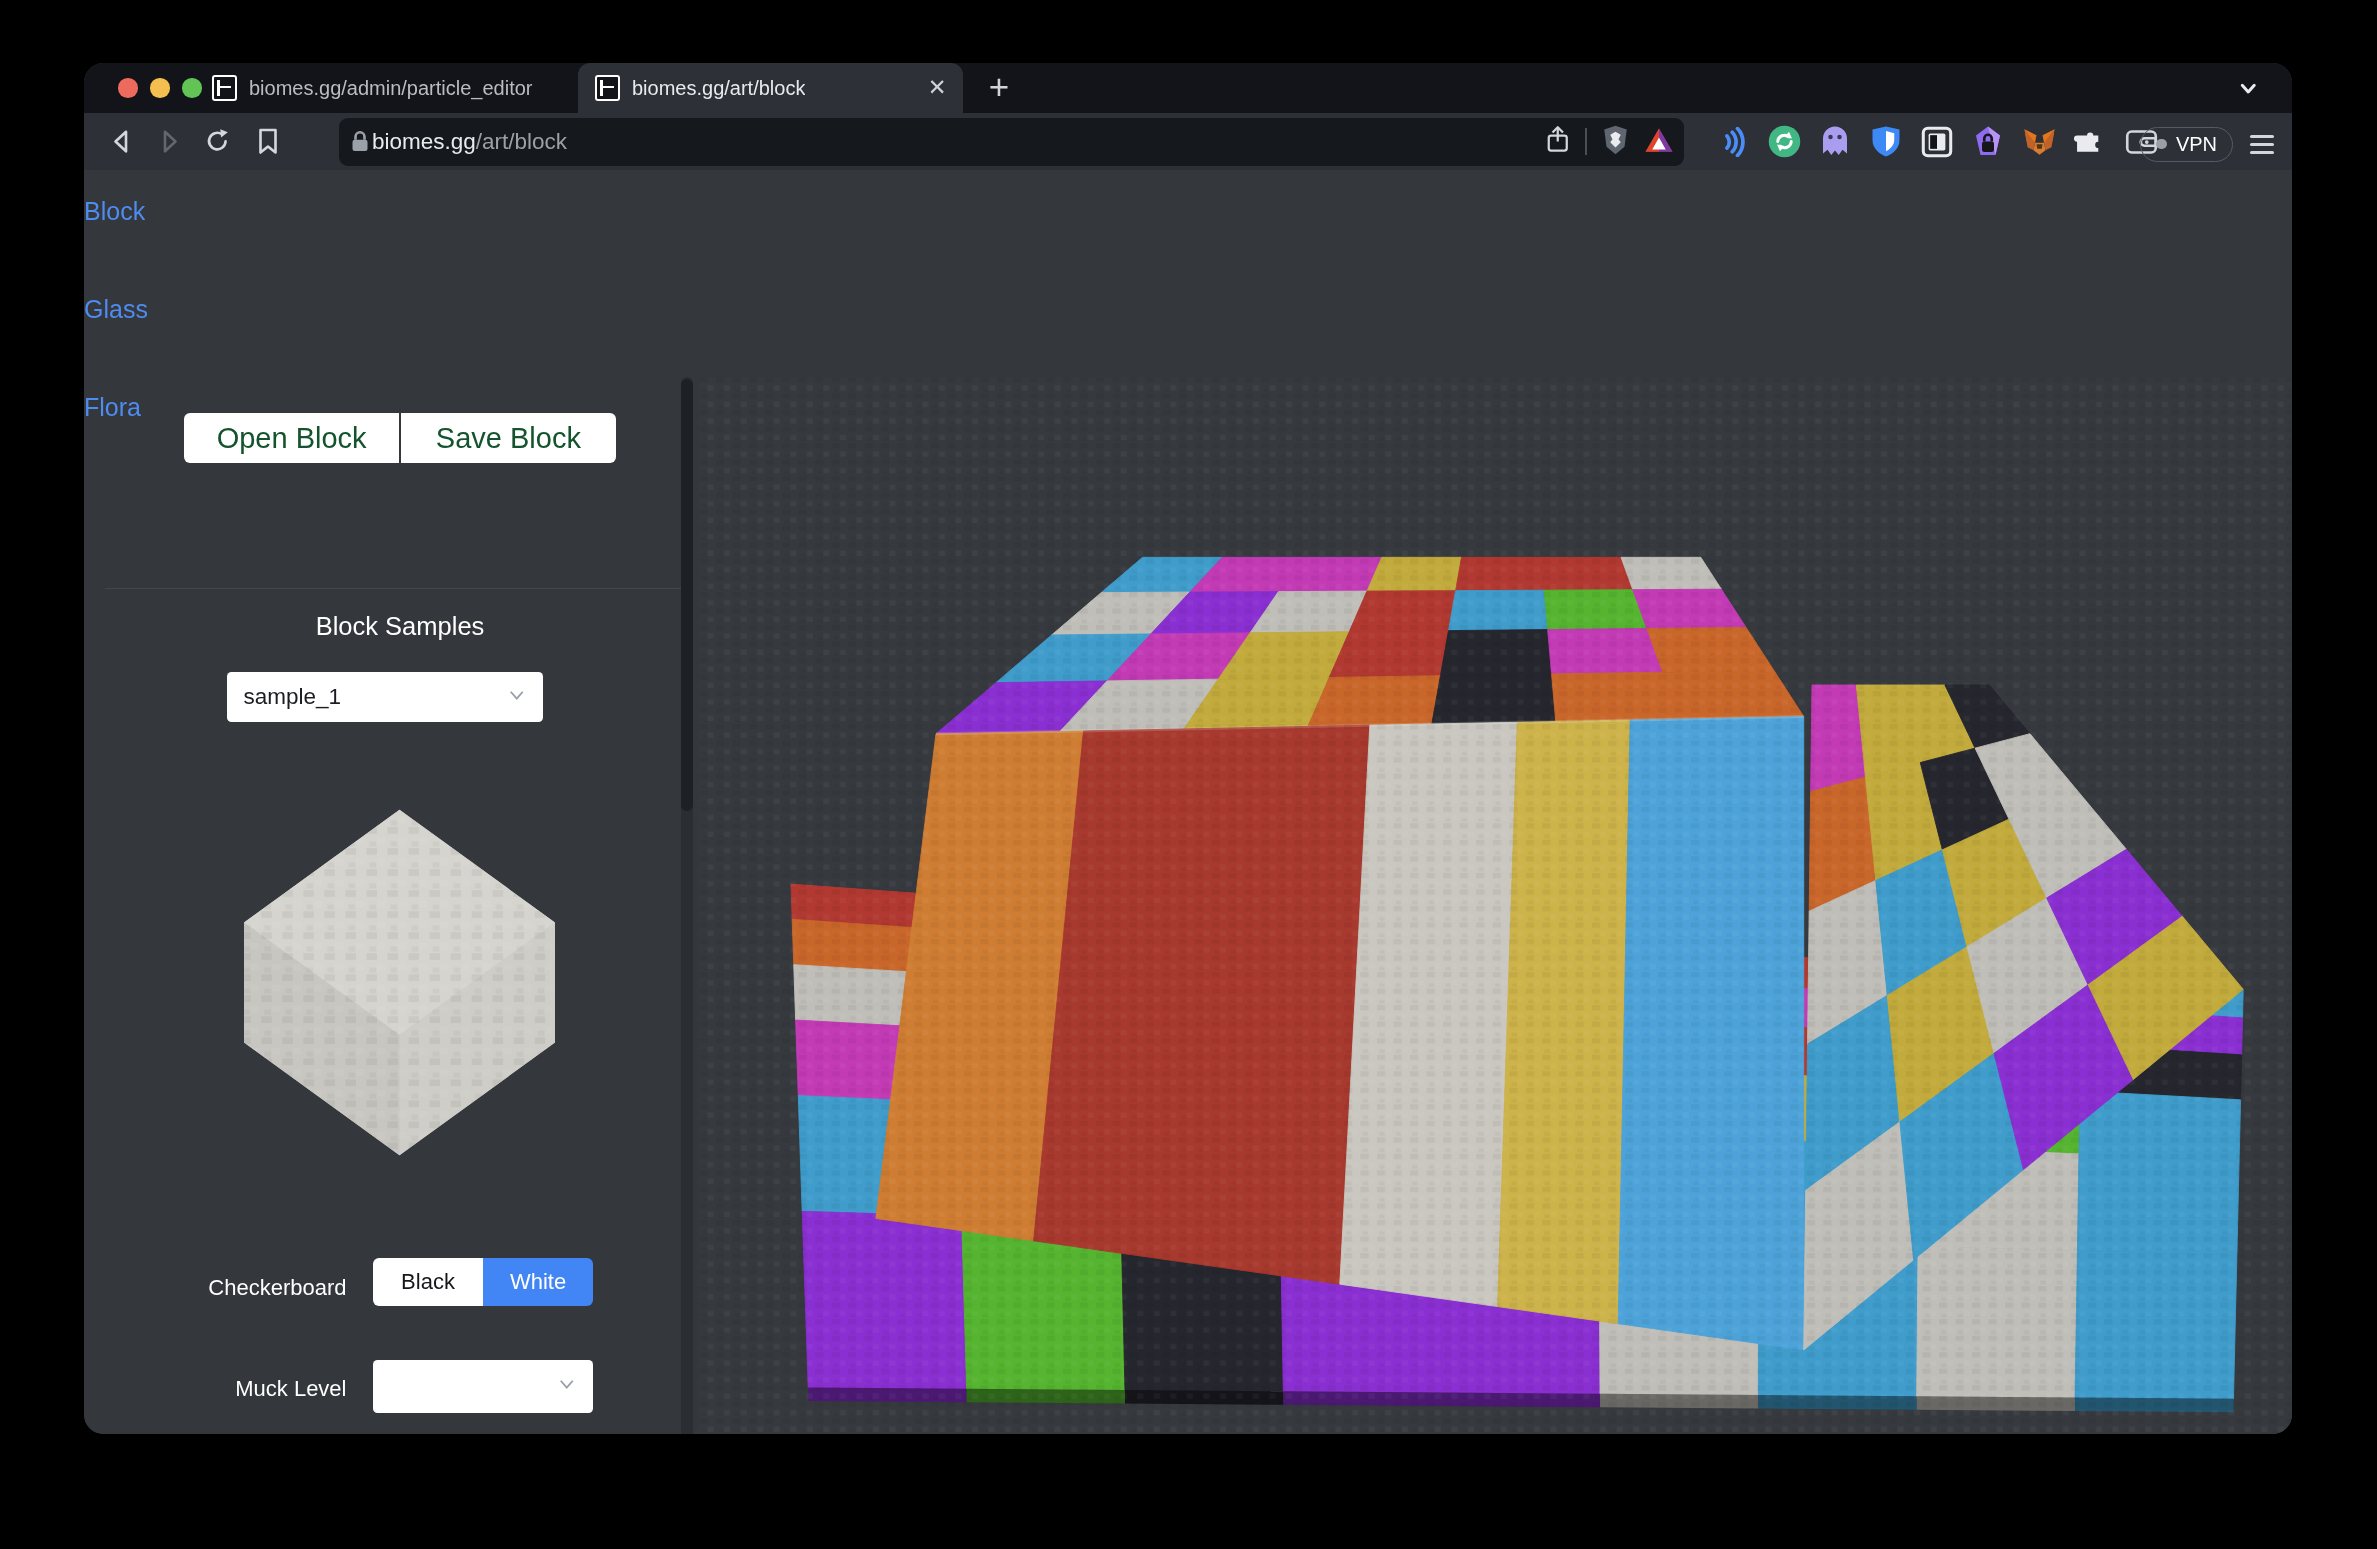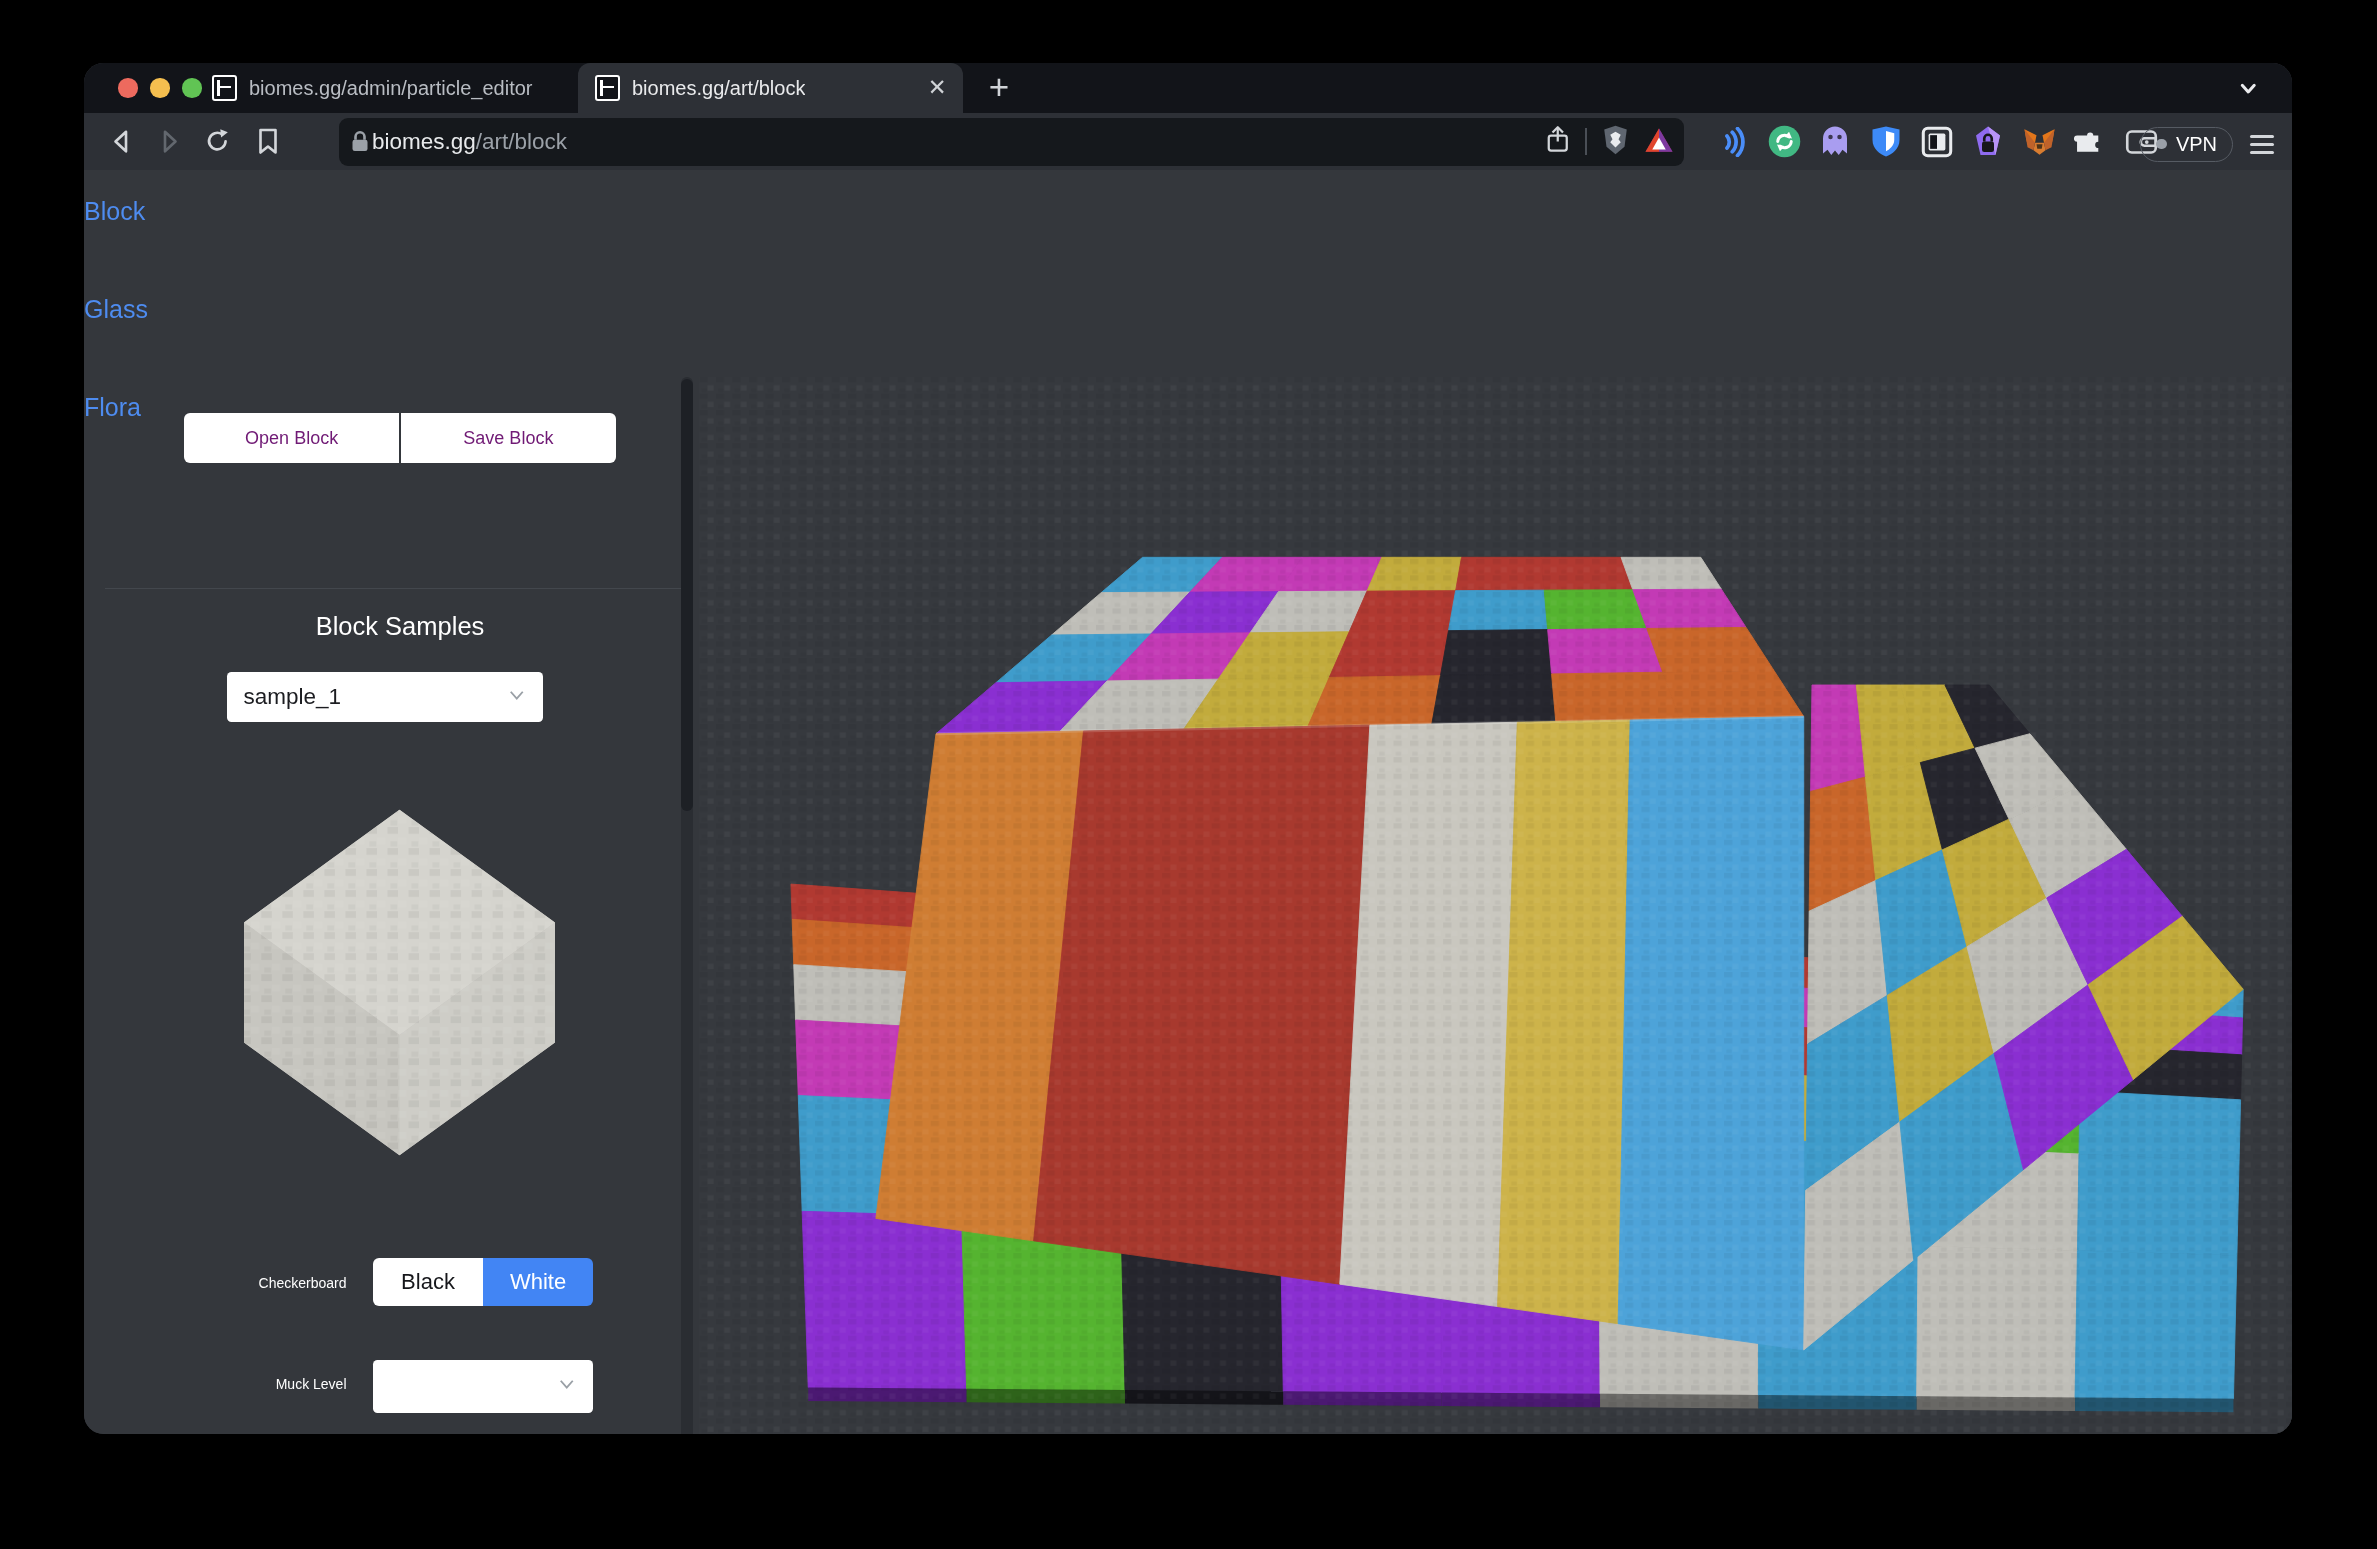--- a/index.html
+++ b/index.html
@@ -36,37 +36,37 @@
     display:flex;align-items:center;gap:9px;color:#fff;font-size:20px;}
   .vpn-dot{width:10.5px;height:10.5px;border-radius:50%;background:#9aa0a8;}
   .hamburger{position:absolute;right:18px;top:16.5px;width:24px;height:25.5px;}
   .hamburger span{display:block;height:3px;background:#d3d6da;border-radius:1.5px;margin:5.3px 0;}
   
   .page{position:absolute;left:0;top:107px;right:0;bottom:0;background:#34373c;}
   .mainnav{position:absolute;left:0;top:27px;width:100%;display:flex;justify-content:flex-end;gap:69px;flex-direction:column;}
   .mainnav a{font-size:25px;color:#4e8cf0;text-decoration:none;}
   
   .btnrow{position:absolute;left:100px;top:243px;width:432px;height:50px;display:flex;gap:1.5px;}
-  .btnrow button{flex:1;background:#fff;border:none;font-size:18px;color:#701a75;font-family:inherit;}
+  .btnrow button{flex:1;background:#fff;border:none;font-size:29px;color:#14532d;font-family:inherit;}
   .btnrow button:first-child{border-radius:6px 0 0 6px;} .btnrow button:last-child{border-radius:0 6px 6px 0;}
   .namerow{position:absolute;left:100px;top:328px;width:432px;height:56px;display:flex;}
   .namelabel{width:92px;background:#fff;color:#1b1b1f;font-size:22px;display:flex;align-items:center;
     justify-content:center;border-radius:6px 0 0 6px;}
   .nameinput{flex:1;background:#2b2e33;border:1.5px solid #41454c;border-left:none;border-radius:0 6px 6px 0;
     color:#e8eaec;font-size:22px;font-family:inherit;padding:0 13.5px;}
   .hr{position:absolute;left:21px;top:418px;width:577px;height:0;border-top:1.5px solid #43474d;}
   .samples-h{position:absolute;left:100px;top:442px;width:432px;text-align:center;color:#fff;
     font-size:25.5px;font-weight:normal;}
   .select{position:absolute;background:#fff;border-radius:4.5px;display:flex;align-items:center;
     padding:0 16.5px;font-size:22.5px;color:#1c1d21;}
   .select .chev{margin-left:auto;}
   .sel-sample{left:143px;top:502px;width:316px;height:50px;}
   .sel-muck{left:289px;top:1190px;width:220px;height:53px;}
   .cubewrap{position:absolute;left:156px;top:636px;width:319px;height:353px;}
-  .rowlabel{position:absolute;width:255px;text-align:right;color:#fff;font-size:14px;}
+  .rowlabel{position:absolute;width:255px;text-align:right;color:#fff;font-size:22px;}
   .lab-check{left:7.5px;top:1105px;} .lab-muck{left:7.5px;top:1206px;}
   .toggle{position:absolute;left:289px;top:1088px;width:220px;height:48px;display:flex;}
   .toggle .opt{flex:1;display:flex;align-items:center;justify-content:center;font-size:22px;}
   .opt-black{background:#fff;color:#16171b;border-radius:6px 0 0 6px;}
   .opt-white{background:#4285f4;color:#fff;border-radius:0 6px 6px 0;}
   .scrollbar{position:absolute;left:597px;top:207px;width:12px;height:1157px;background:#2a2d32;border-radius:6px;}
   .thumb{position:absolute;left:0;top:1.5px;width:12px;height:432px;background:#1d2025;border-radius:6px;}
   
   .scene{position:absolute;left:615px;top:207px;width:1679px;height:1163px;background:#36393e;}
   .scene svg{position:absolute;left:0;top:0;}

